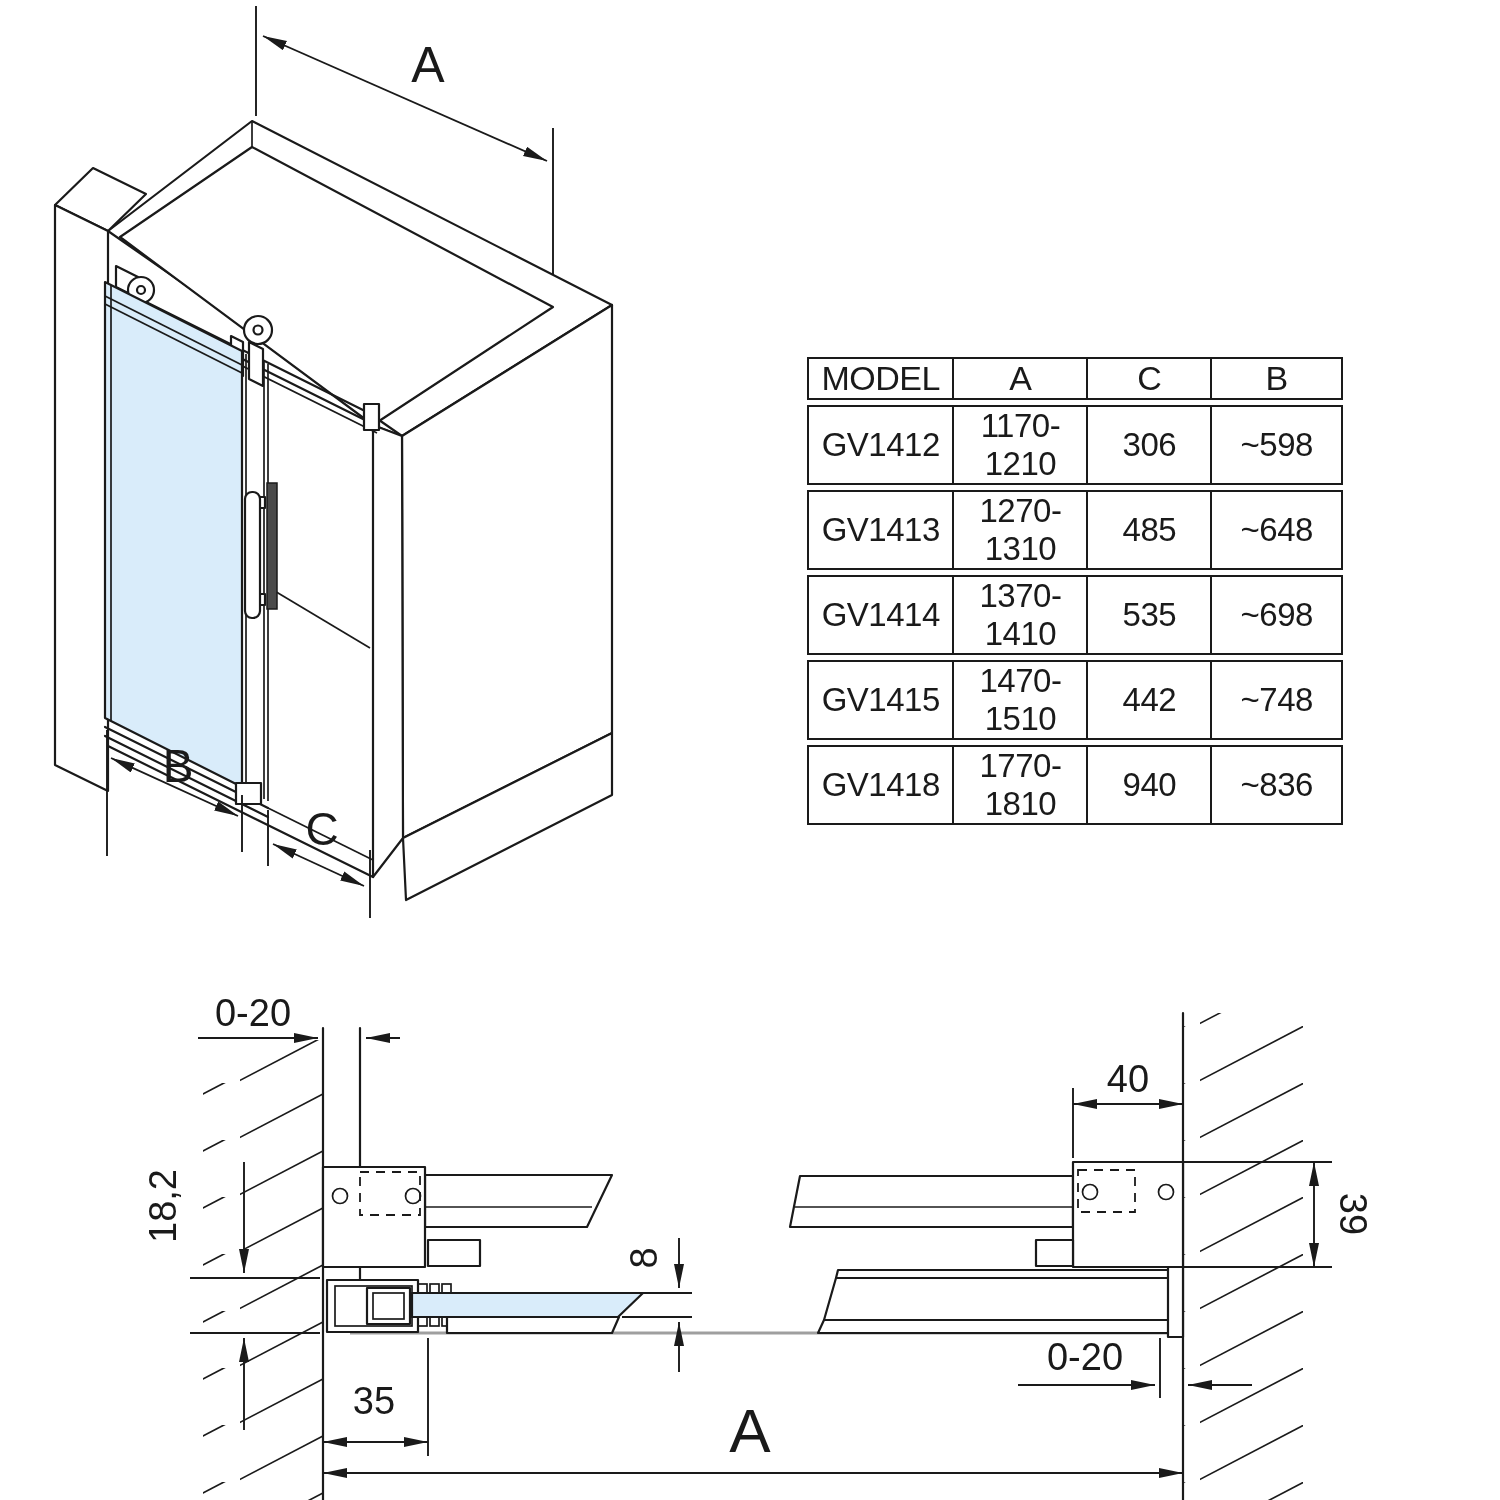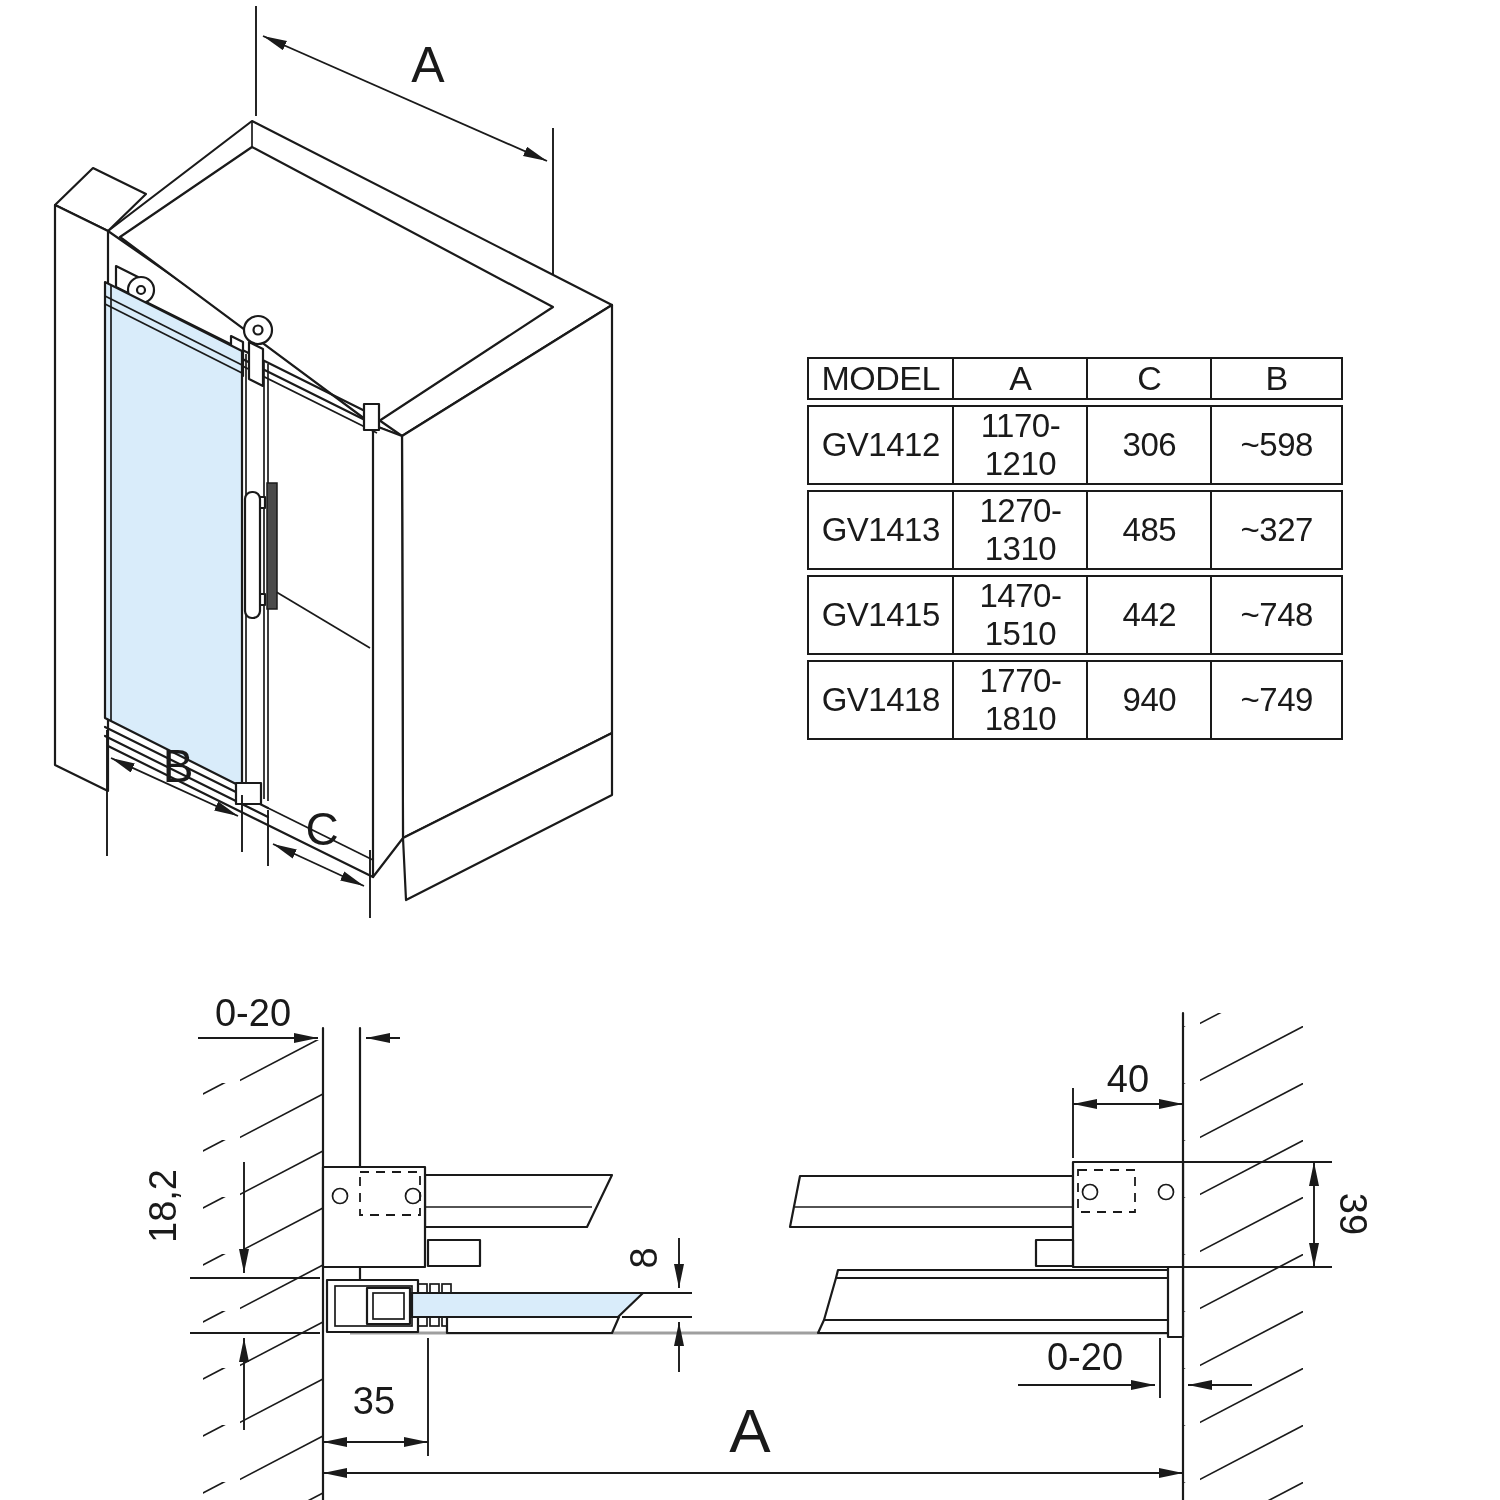--- a/index.html
+++ b/index.html
@@ -220,30 +220,36 @@
     <tr>
       <td>GV1412</td>
       <td>1170-1210</td>
       <td>306</td>
       <td>~598</td>
     </tr>
     <tr>
       <td>GV1413</td>
       <td>1270-1310</td>
       <td>485</td>
-      <td>~327</td>
+      <td>~648</td>
+    </tr>
+    <tr>
+      <td>GV1414</td>
+      <td>1370-1410</td>
+      <td>535</td>
+      <td>~698</td>
     </tr>
     <tr>
       <td>GV1415</td>
       <td>1470-1510</td>
       <td>442</td>
       <td>~748</td>
     </tr>
     <tr>
       <td>GV1418</td>
       <td>1770-1810</td>
       <td>940</td>
-      <td>~749</td>
+      <td>~836</td>
     </tr>
   </tbody>
     </table>
 
 </div>
 
 </body></html>

